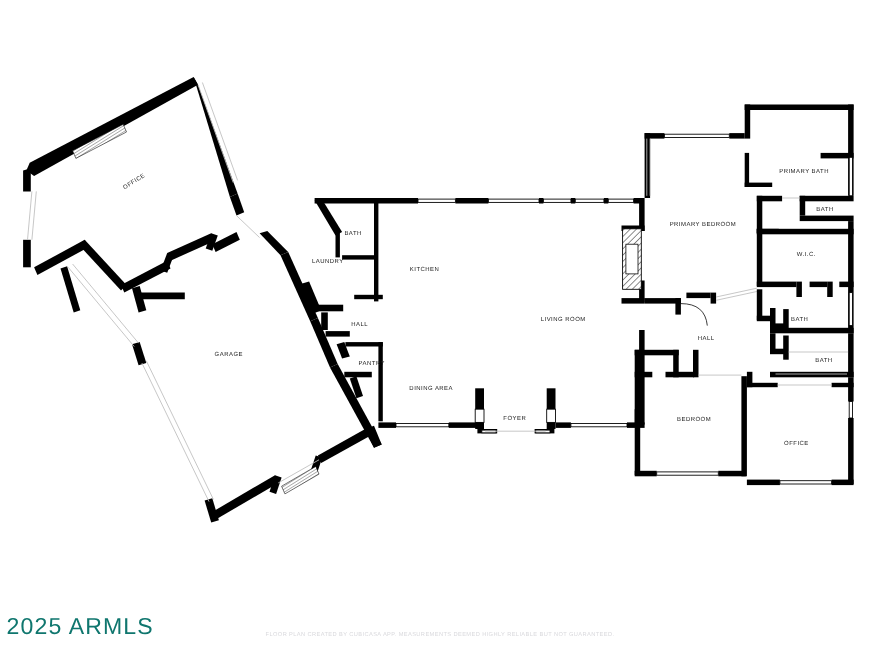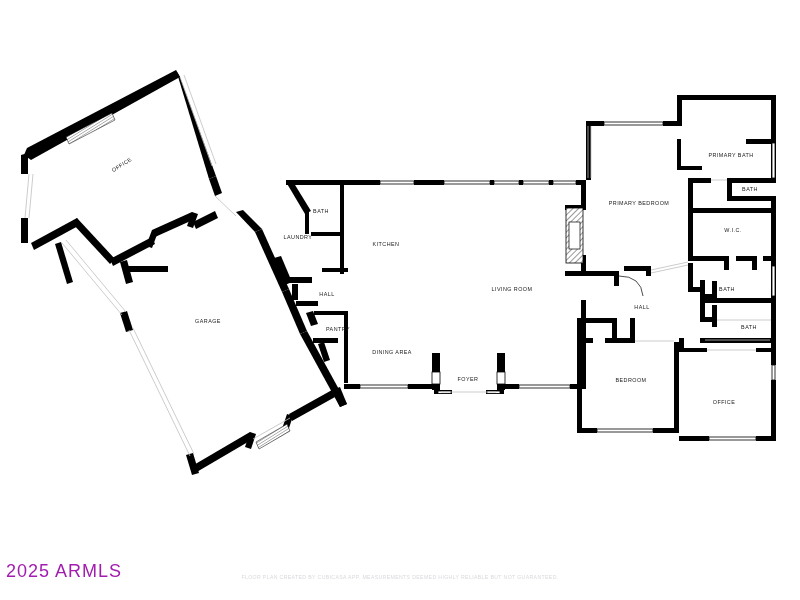--- a/index.html
+++ b/index.html
@@ -55,23 +55,23 @@
   }
   .hatch-rect {
     stroke: #000000;
     stroke-width: 0.8;
   }
   .watermark {
     position: absolute;
     left: 6px;
     bottom: 18px;
     font-family: "Liberation Sans", sans-serif;
-    font-size: 18px;
+    font-size: 21px;
     letter-spacing: 1px;
-    color: #a21caf;
+    color: #0f766e;
     user-select: none;
     white-space: nowrap;
   }
   .footer-note {
     position: absolute;
     left: 0;
     right: 0;
     bottom: 20px;
     text-align: center;
     font-family: "Liberation Sans", sans-serif;

